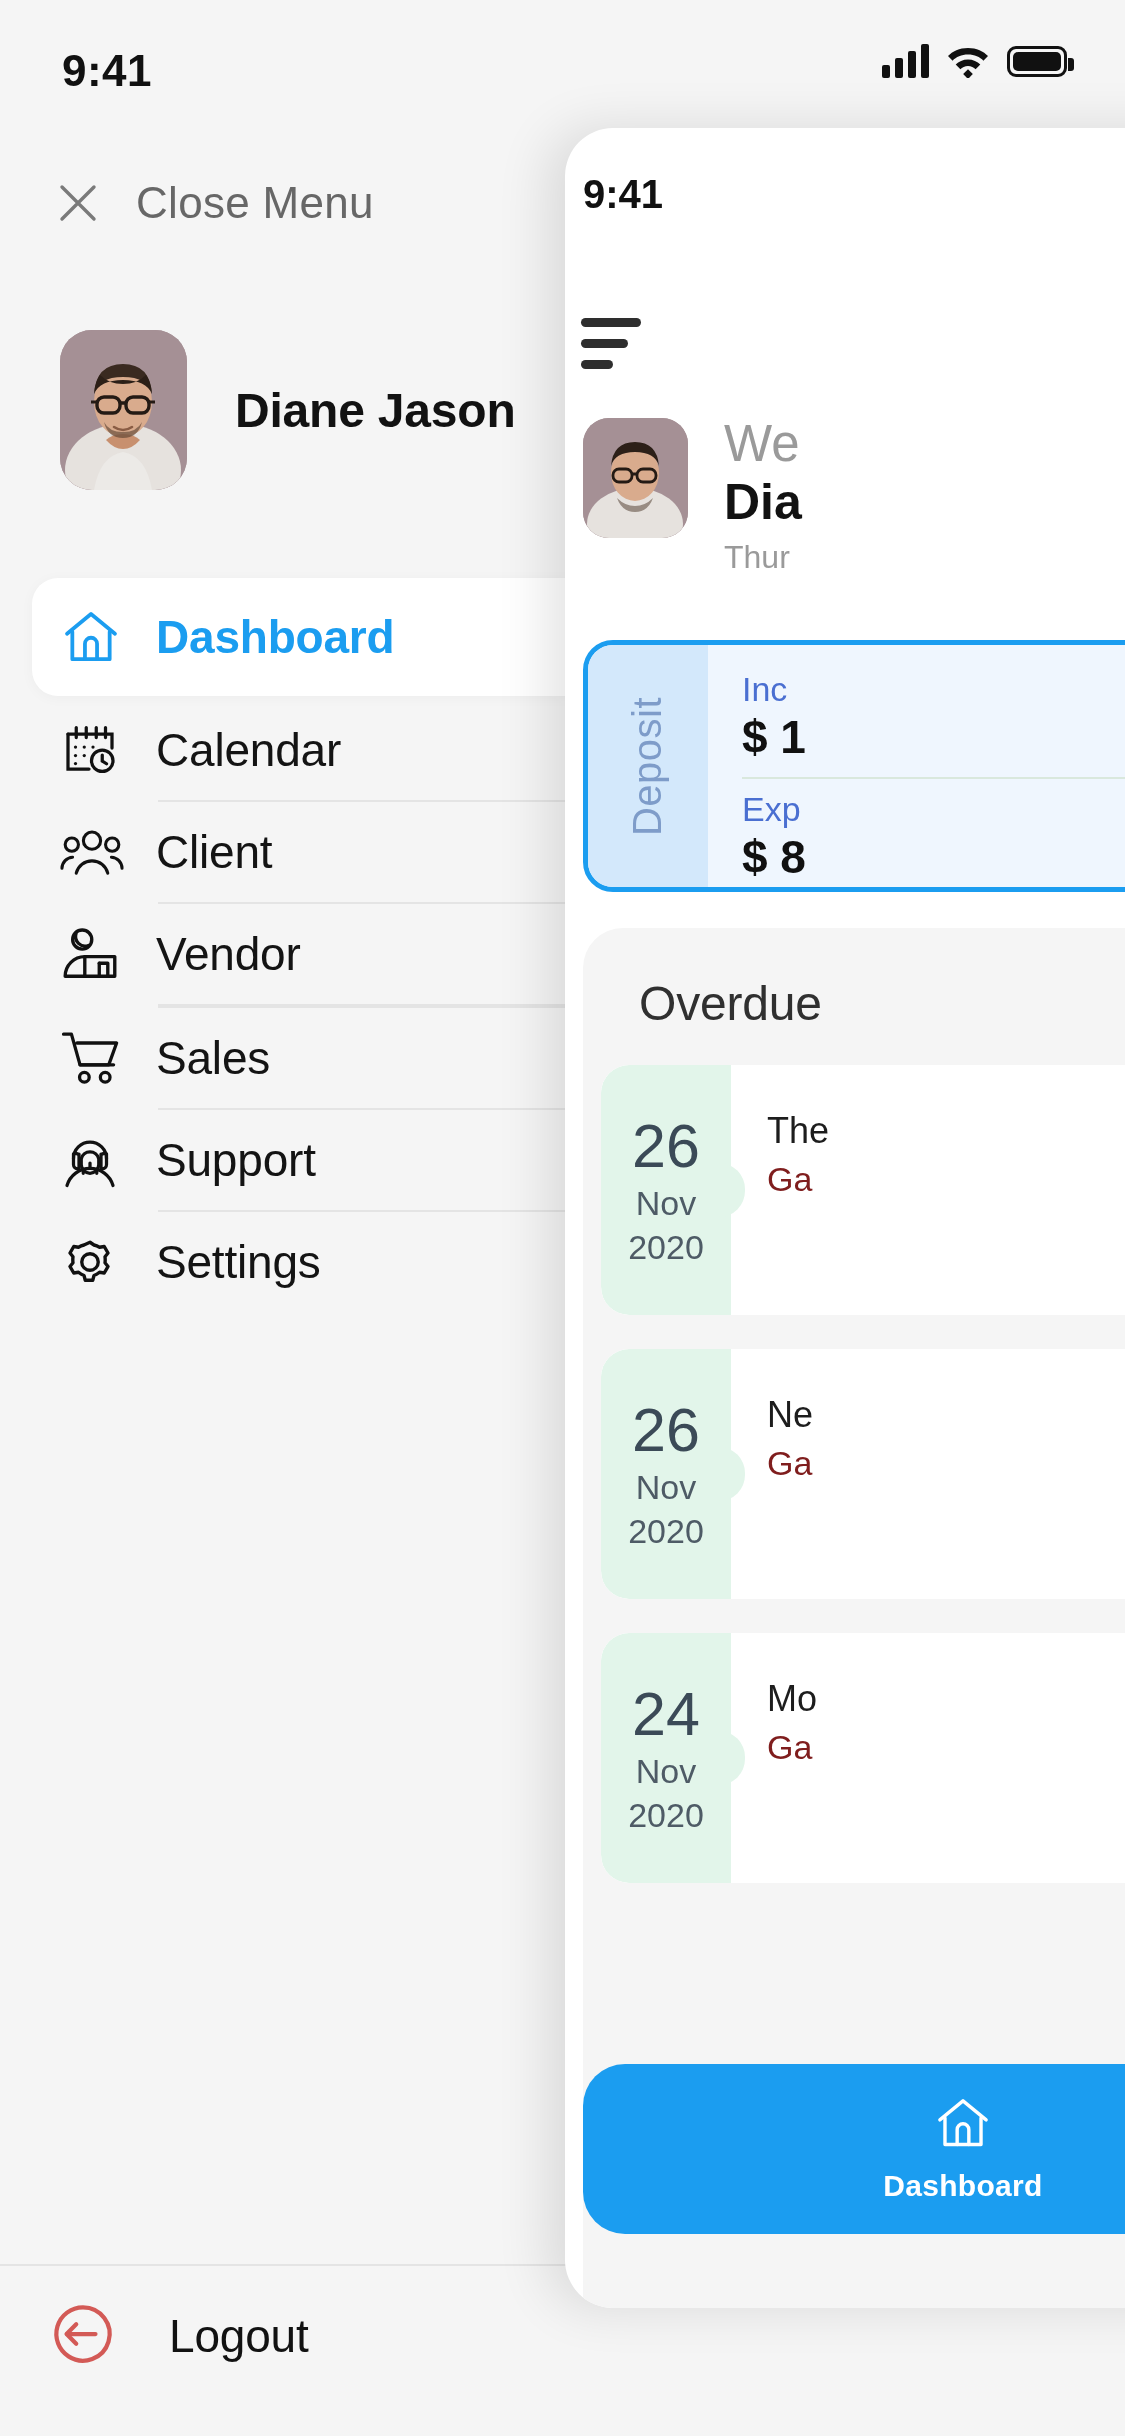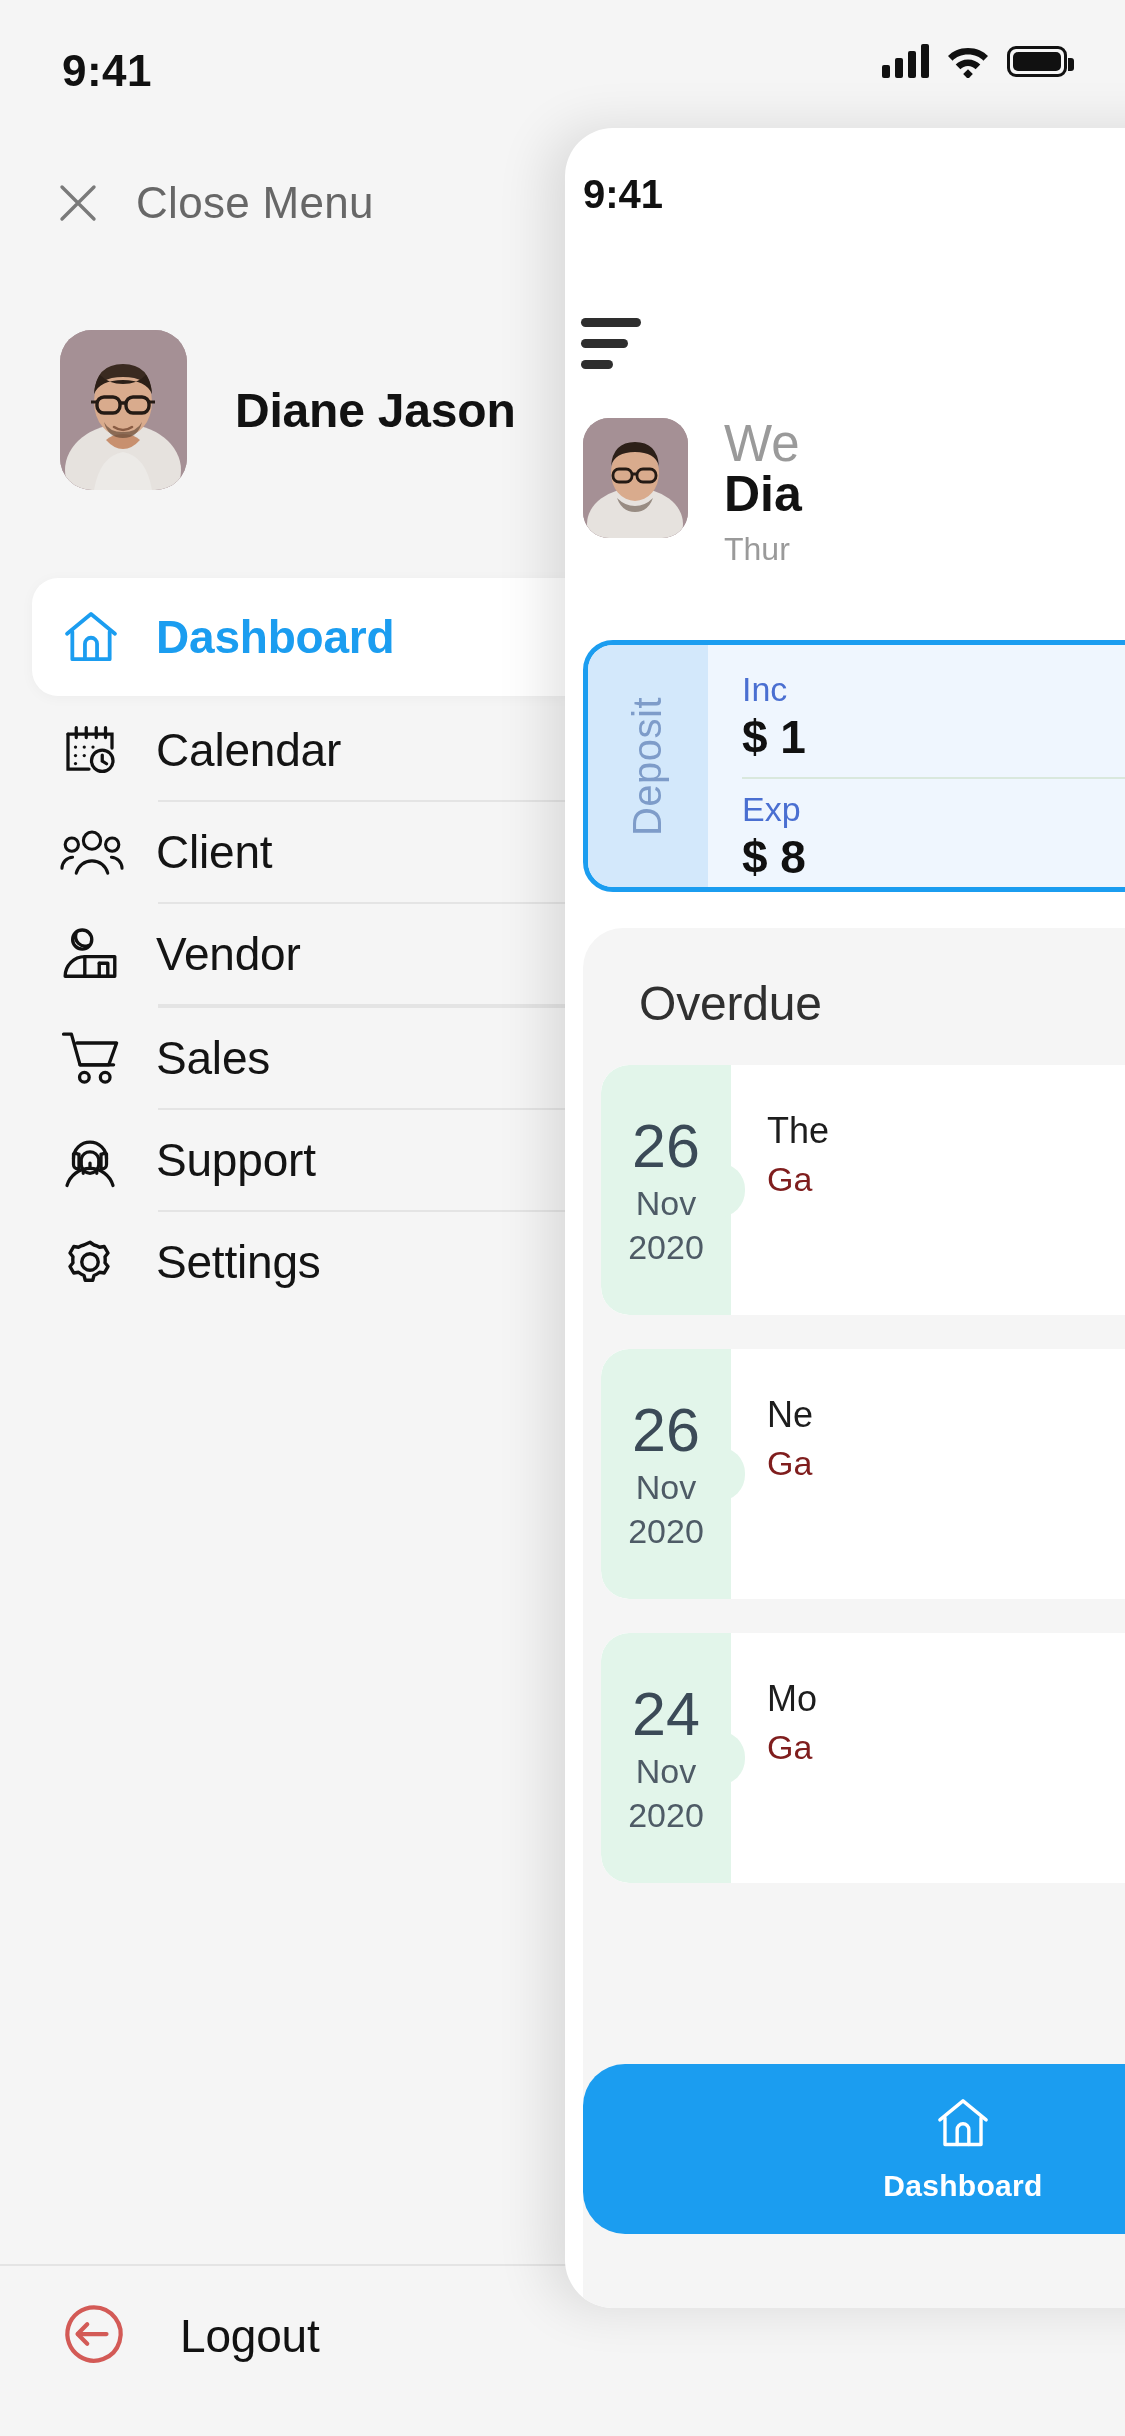--- a/index.html
+++ b/index.html
@@ -86,21 +86,21 @@
     height:2px; background:#e4e4e4;
     margin:0 32px 0 158px;
   }
   .nav-gap { height:4px; }
 
   
   .logout-div {
     position:absolute; left:0; top:2264px; width:1125px; height:2px; background:#e4e4e4;
   }
   .logout {
-    position:absolute; left:60px; top:2300px;
+    position:absolute; left:49px; top:2300px;
     display:flex; align-items:center; gap:52px; cursor:pointer;
   }
   .logout-lbl { font-size:46px; color:#121212; letter-spacing:-.2px; }
 
   
   #peek {
     position:absolute; left:565px; top:128px;
     width:680px; height:2180px;
     background:#ffffff;
     border-radius:48px 0 0 48px;
@@ -111,21 +111,21 @@
   .pk-burger { position:absolute; left:16px; top:190px; }
   .pk-burger i { display:block; height:9px; background:#2e2e2e; border-radius:5px; margin-bottom:12px; }
   .pk-burger i:nth-child(1){ width:60px; }
   .pk-burger i:nth-child(2){ width:47px; }
   .pk-burger i:nth-child(3){ width:32px; }
 
   .pk-hello { position:absolute; left:18px; top:290px; display:flex; gap:36px; }
   .pk-av { width:105px; height:120px; border-radius:26px; overflow:hidden; flex:none; background:#a89297; }
   .pk-av svg { display:block; width:100%; height:100%; }
   .pk-welcome { font-size:51px; color:#9a9a9a; line-height:1; }
-  .pk-name { font-size:50px; font-weight:700; color:#121212; line-height:1; }
+  .pk-name { font-size:50px; font-weight:700; color:#121212; margin-top:8px; line-height:1; }
   .pk-date { font-size:32px; color:#9a9a9a; margin-top:14px; line-height:1; }
 
   
   .pk-deposit {
     position:absolute; left:18px; top:512px;
     width:760px; height:252px;
     background:#eff6fe; border:5px solid #1b9df0; border-radius:30px;
     display:flex; overflow:hidden;
   }
   .dep-side {

